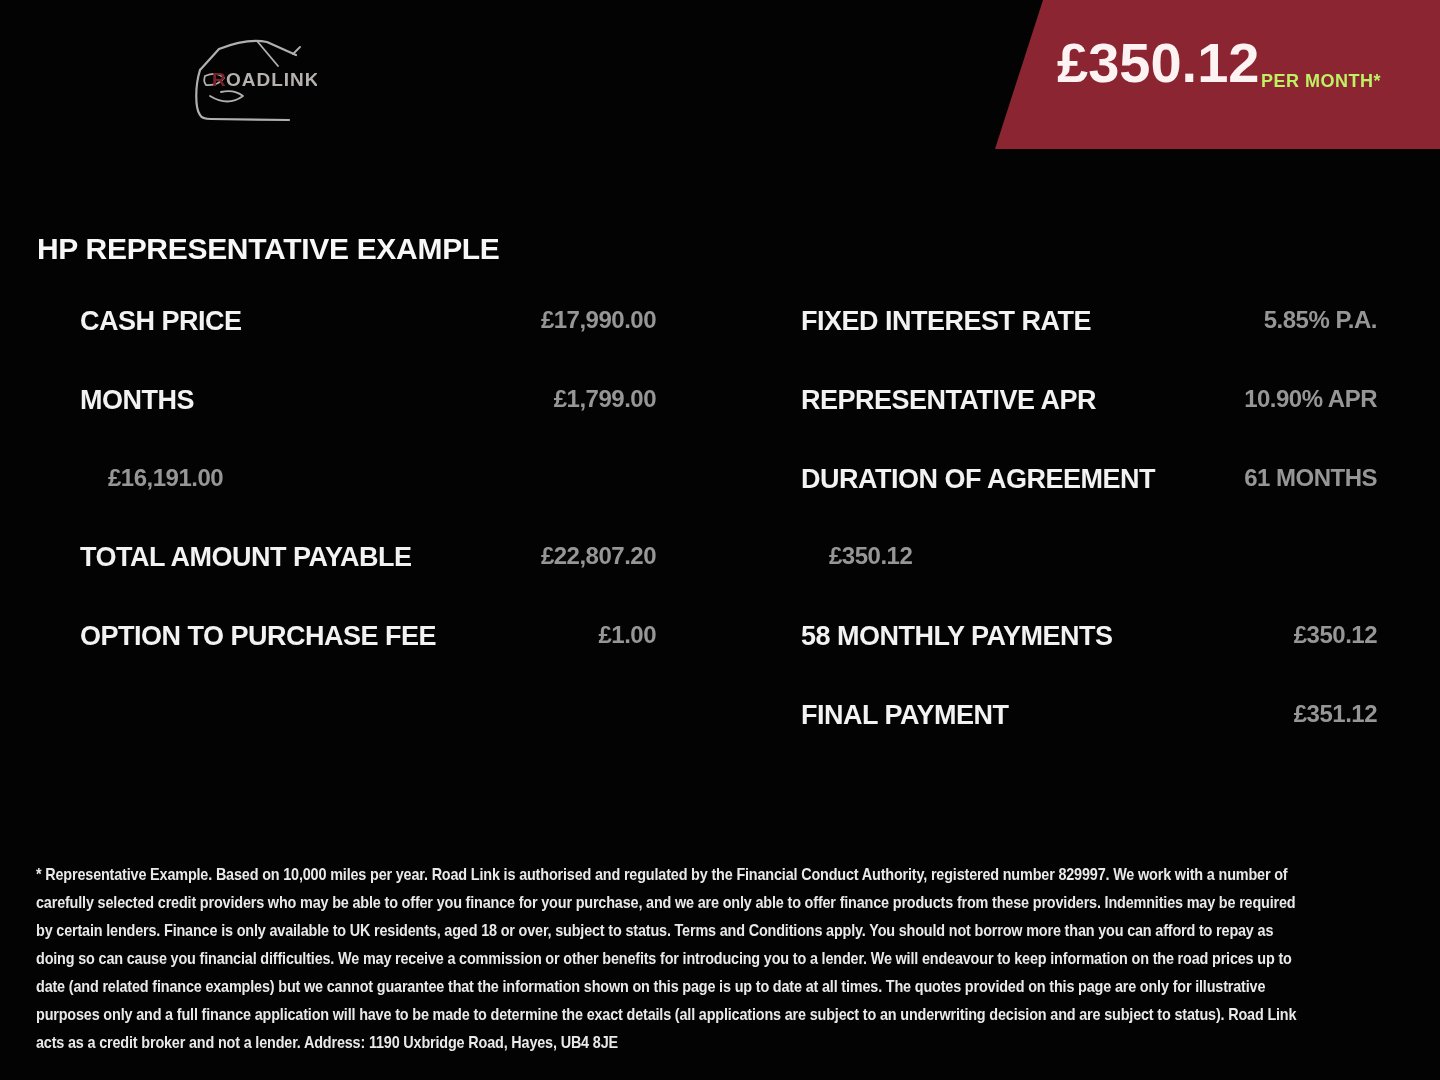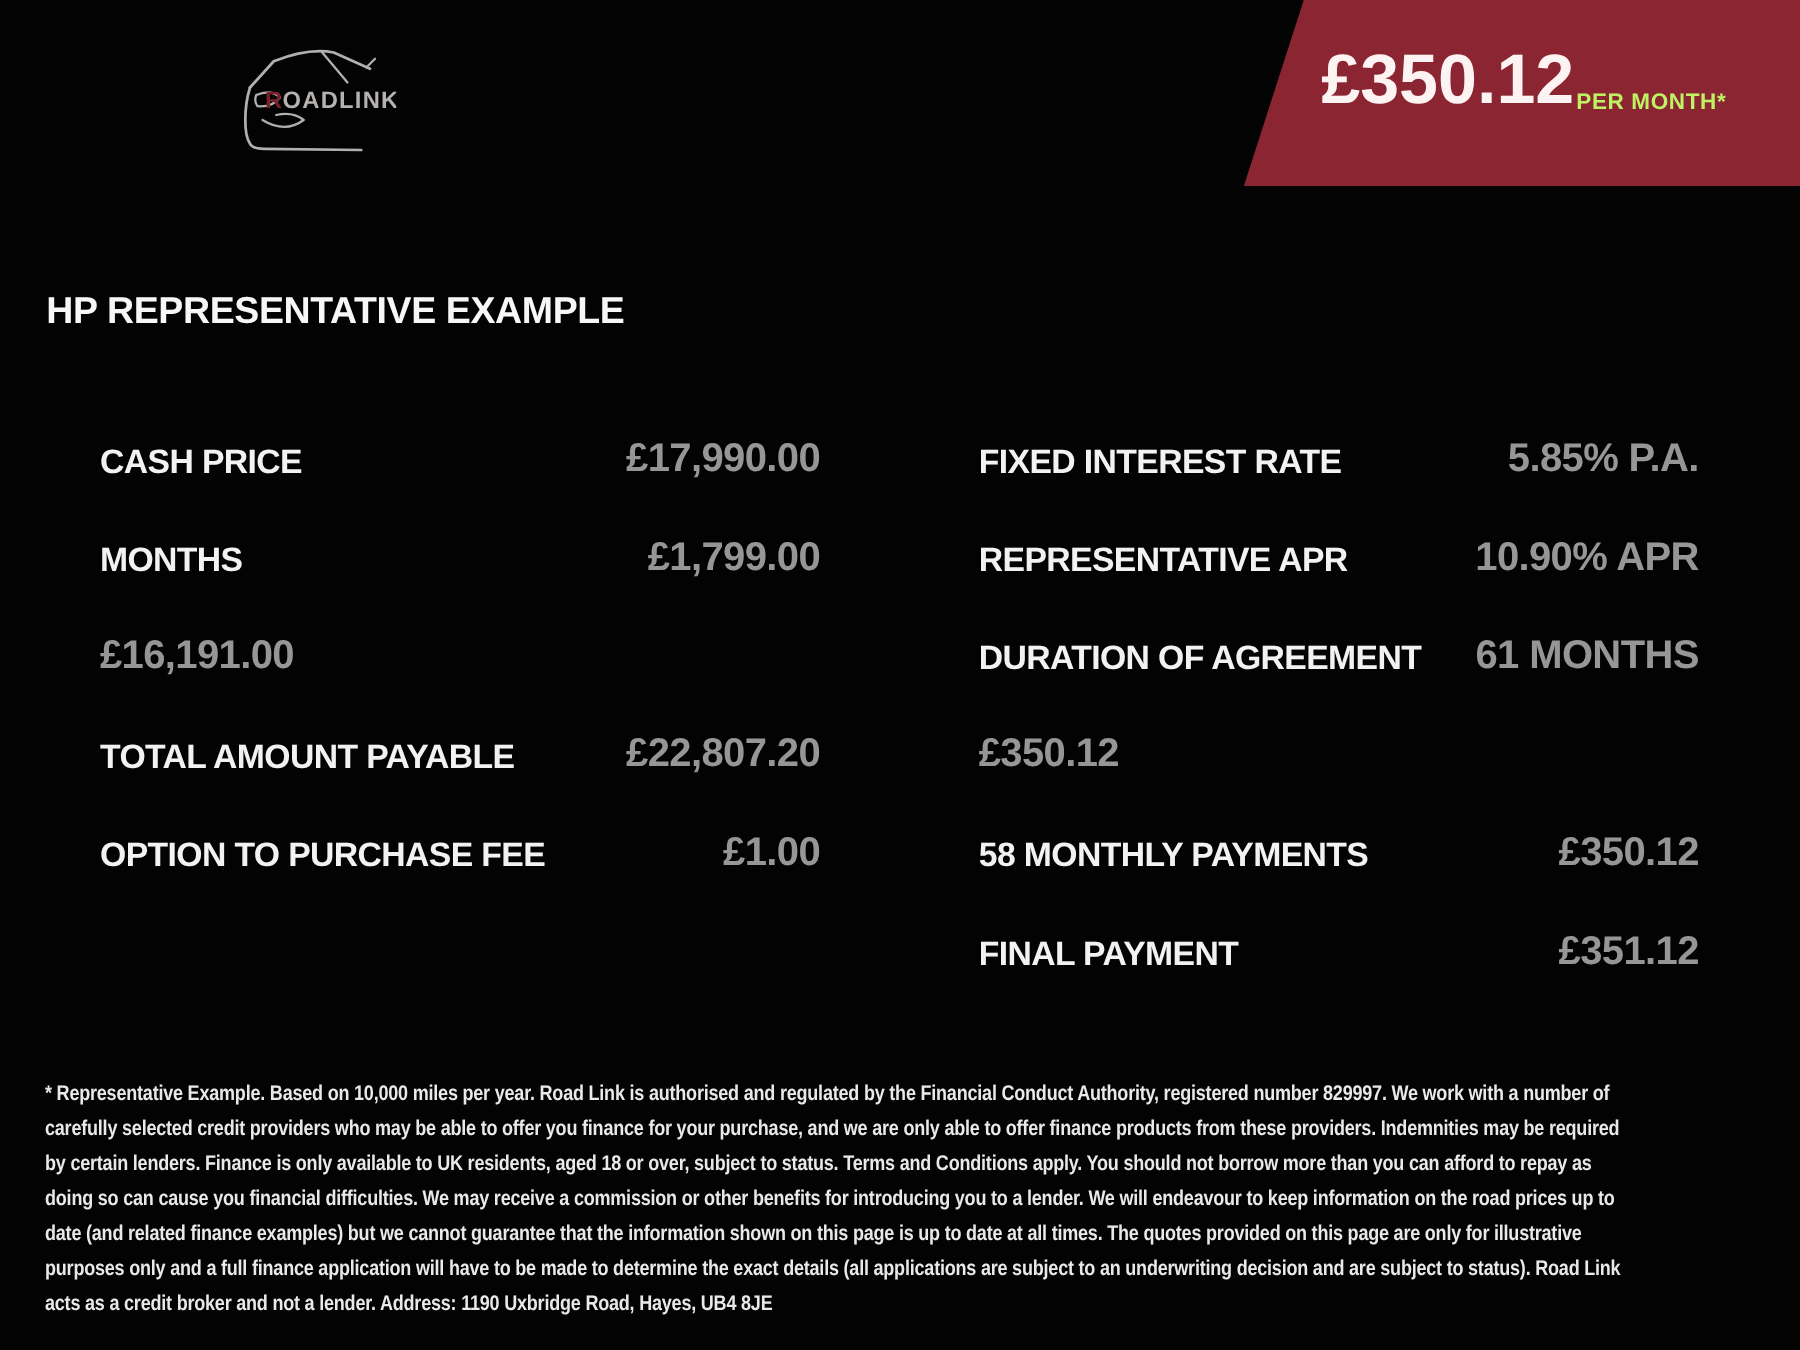--- a/index.html
+++ b/index.html
@@ -57,40 +57,41 @@
     margin-top: 44px;
   }
 
   
   .col {
     position: absolute;
     top: 306px;
     width: 576px;
   }
   .col-left  { left: 80px;  }
-  .col-right { left: 783px; }
+  .col-right { left: 801px; }
   .frow {
     height: 78.8px;
     display: flex;
     justify-content: space-between;
-    align-items: flex-end;
+    align-items: flex-start;
   }
   .frow .lbl {
     font-size: 27px;
     font-weight: bold;
     color: #f2f2f2;
     letter-spacing: -0.5px;
     white-space: nowrap;
   }
   .frow .val {
-    font-size: 32px;
+    font-size: 24px;
     font-weight: bold;
     color: #969696;
     letter-spacing: -0.5px;
     white-space: nowrap;
+    margin-left: 28px;
   }
 
   
   .disclaimer {
     position: absolute;
     left: 36px; top: 861px;
     width: 1488px;
     transform: scaleX(0.848);
     transform-origin: 0 0;
     font-size: 17px;

